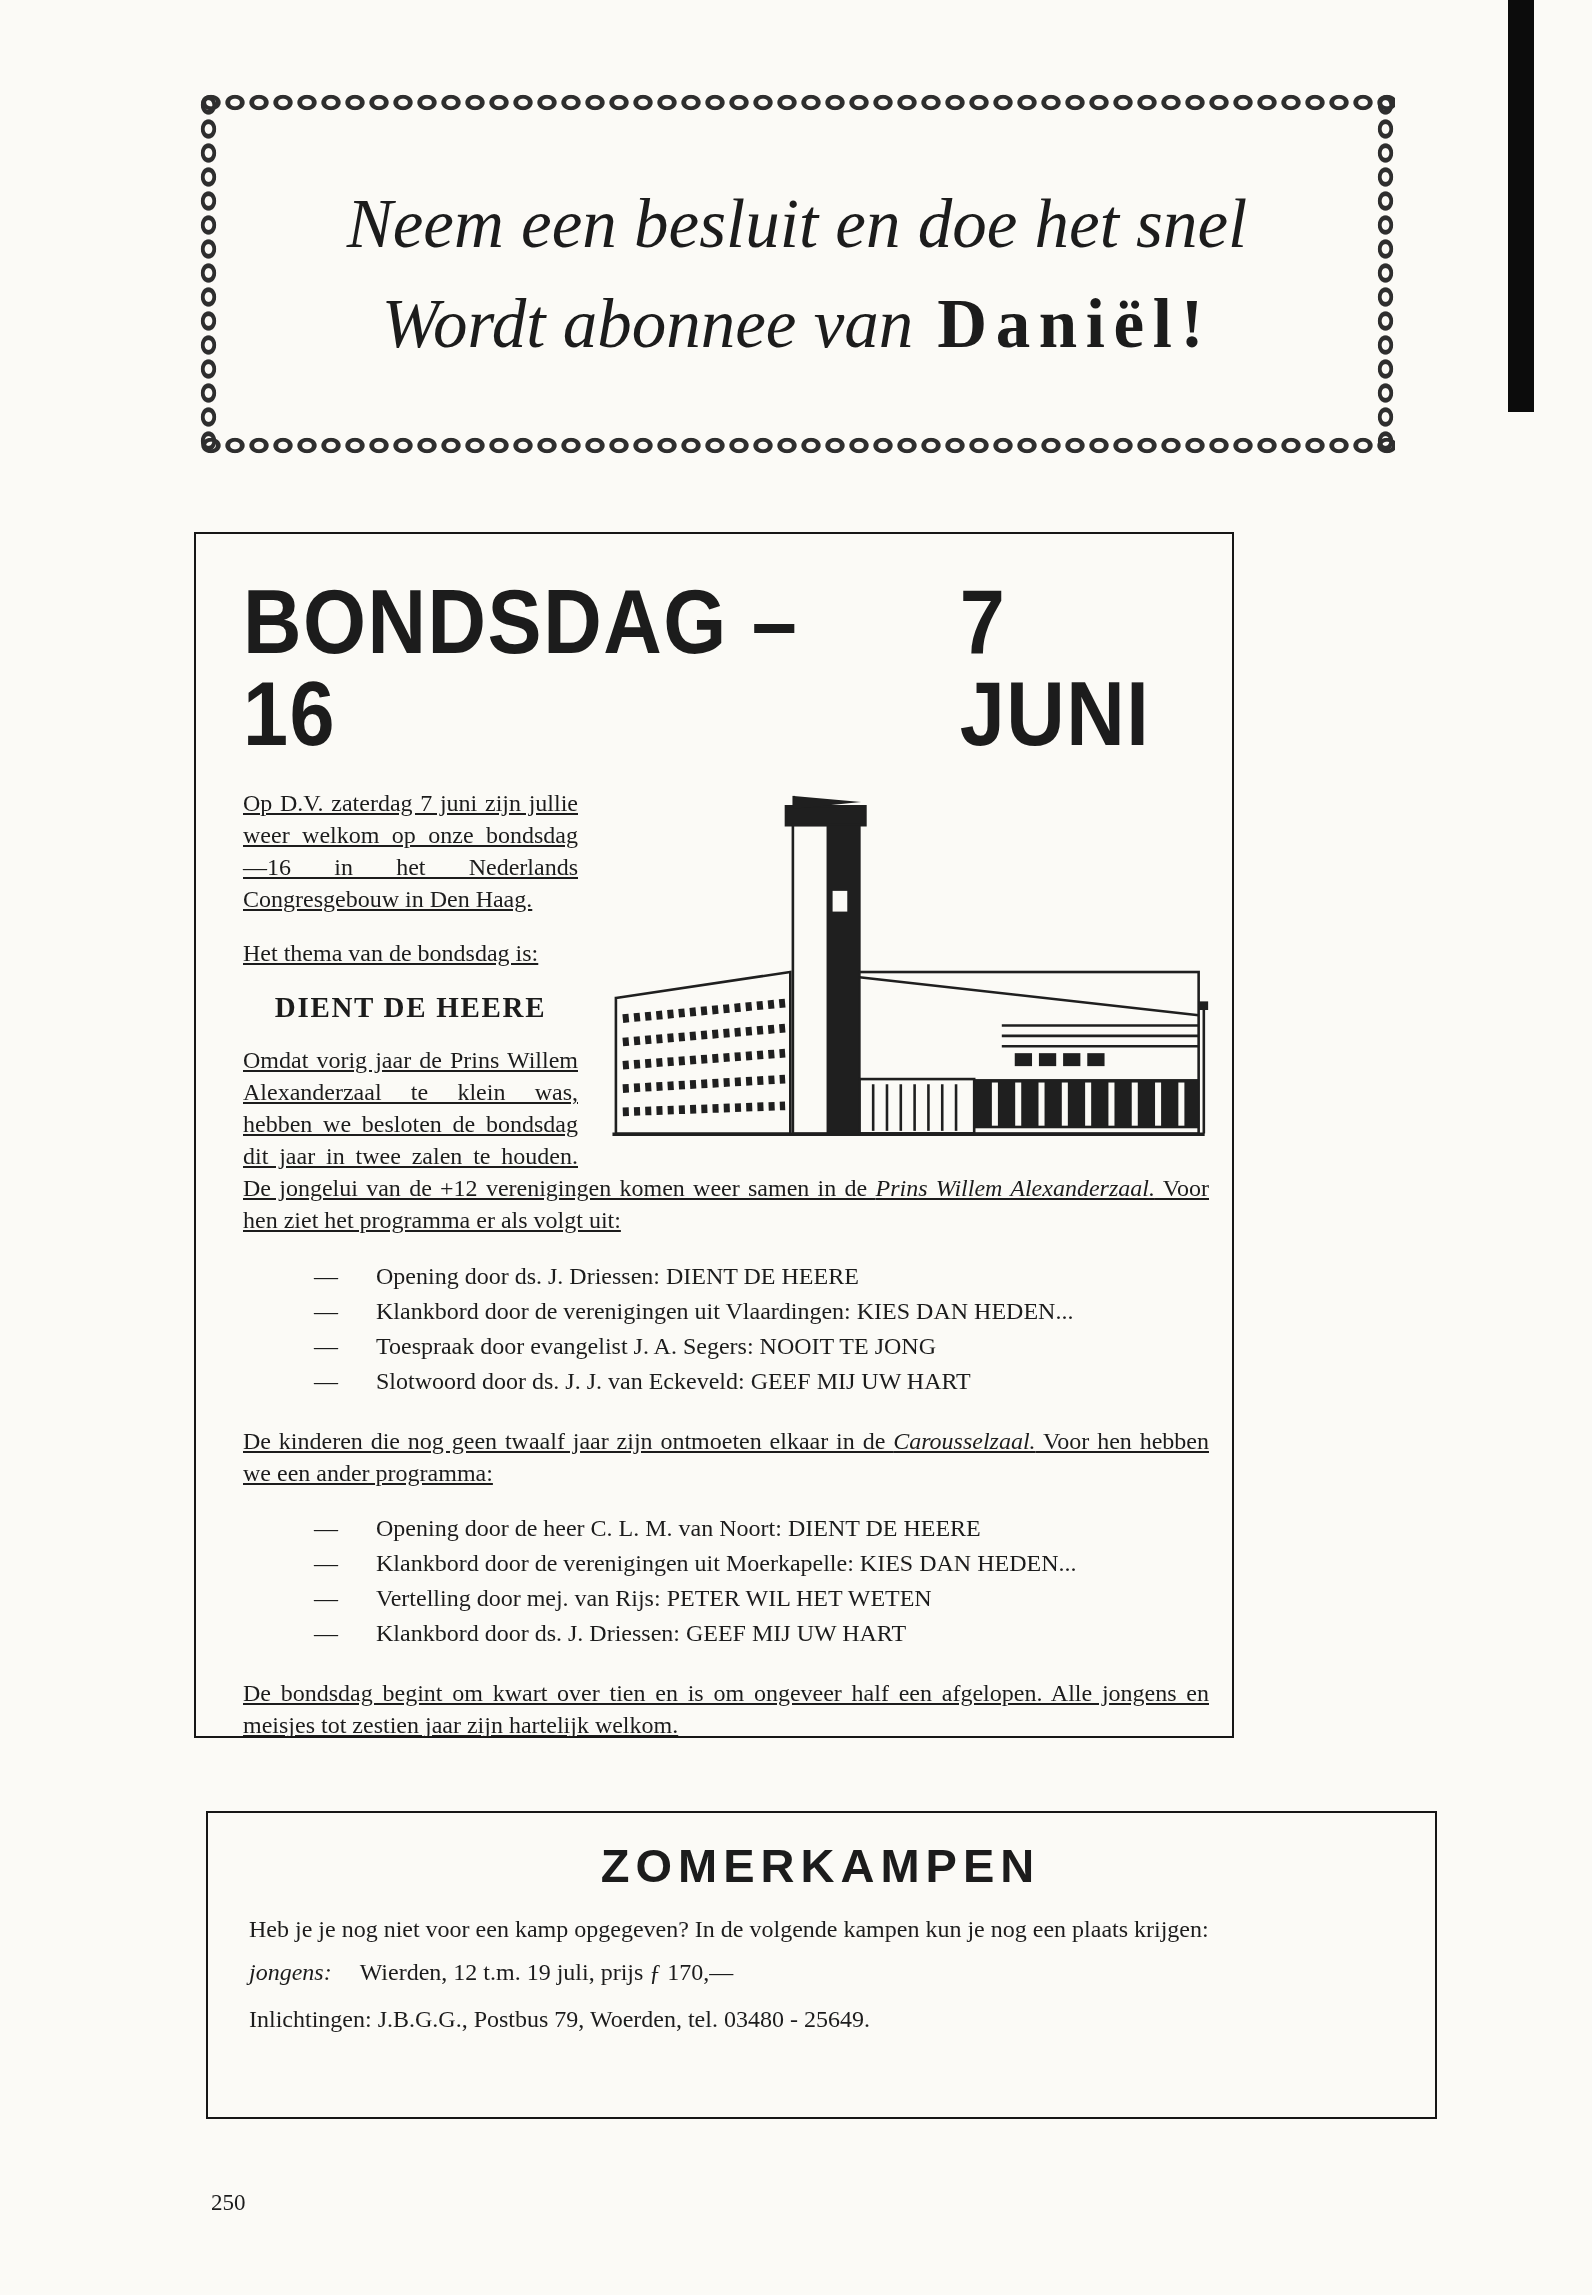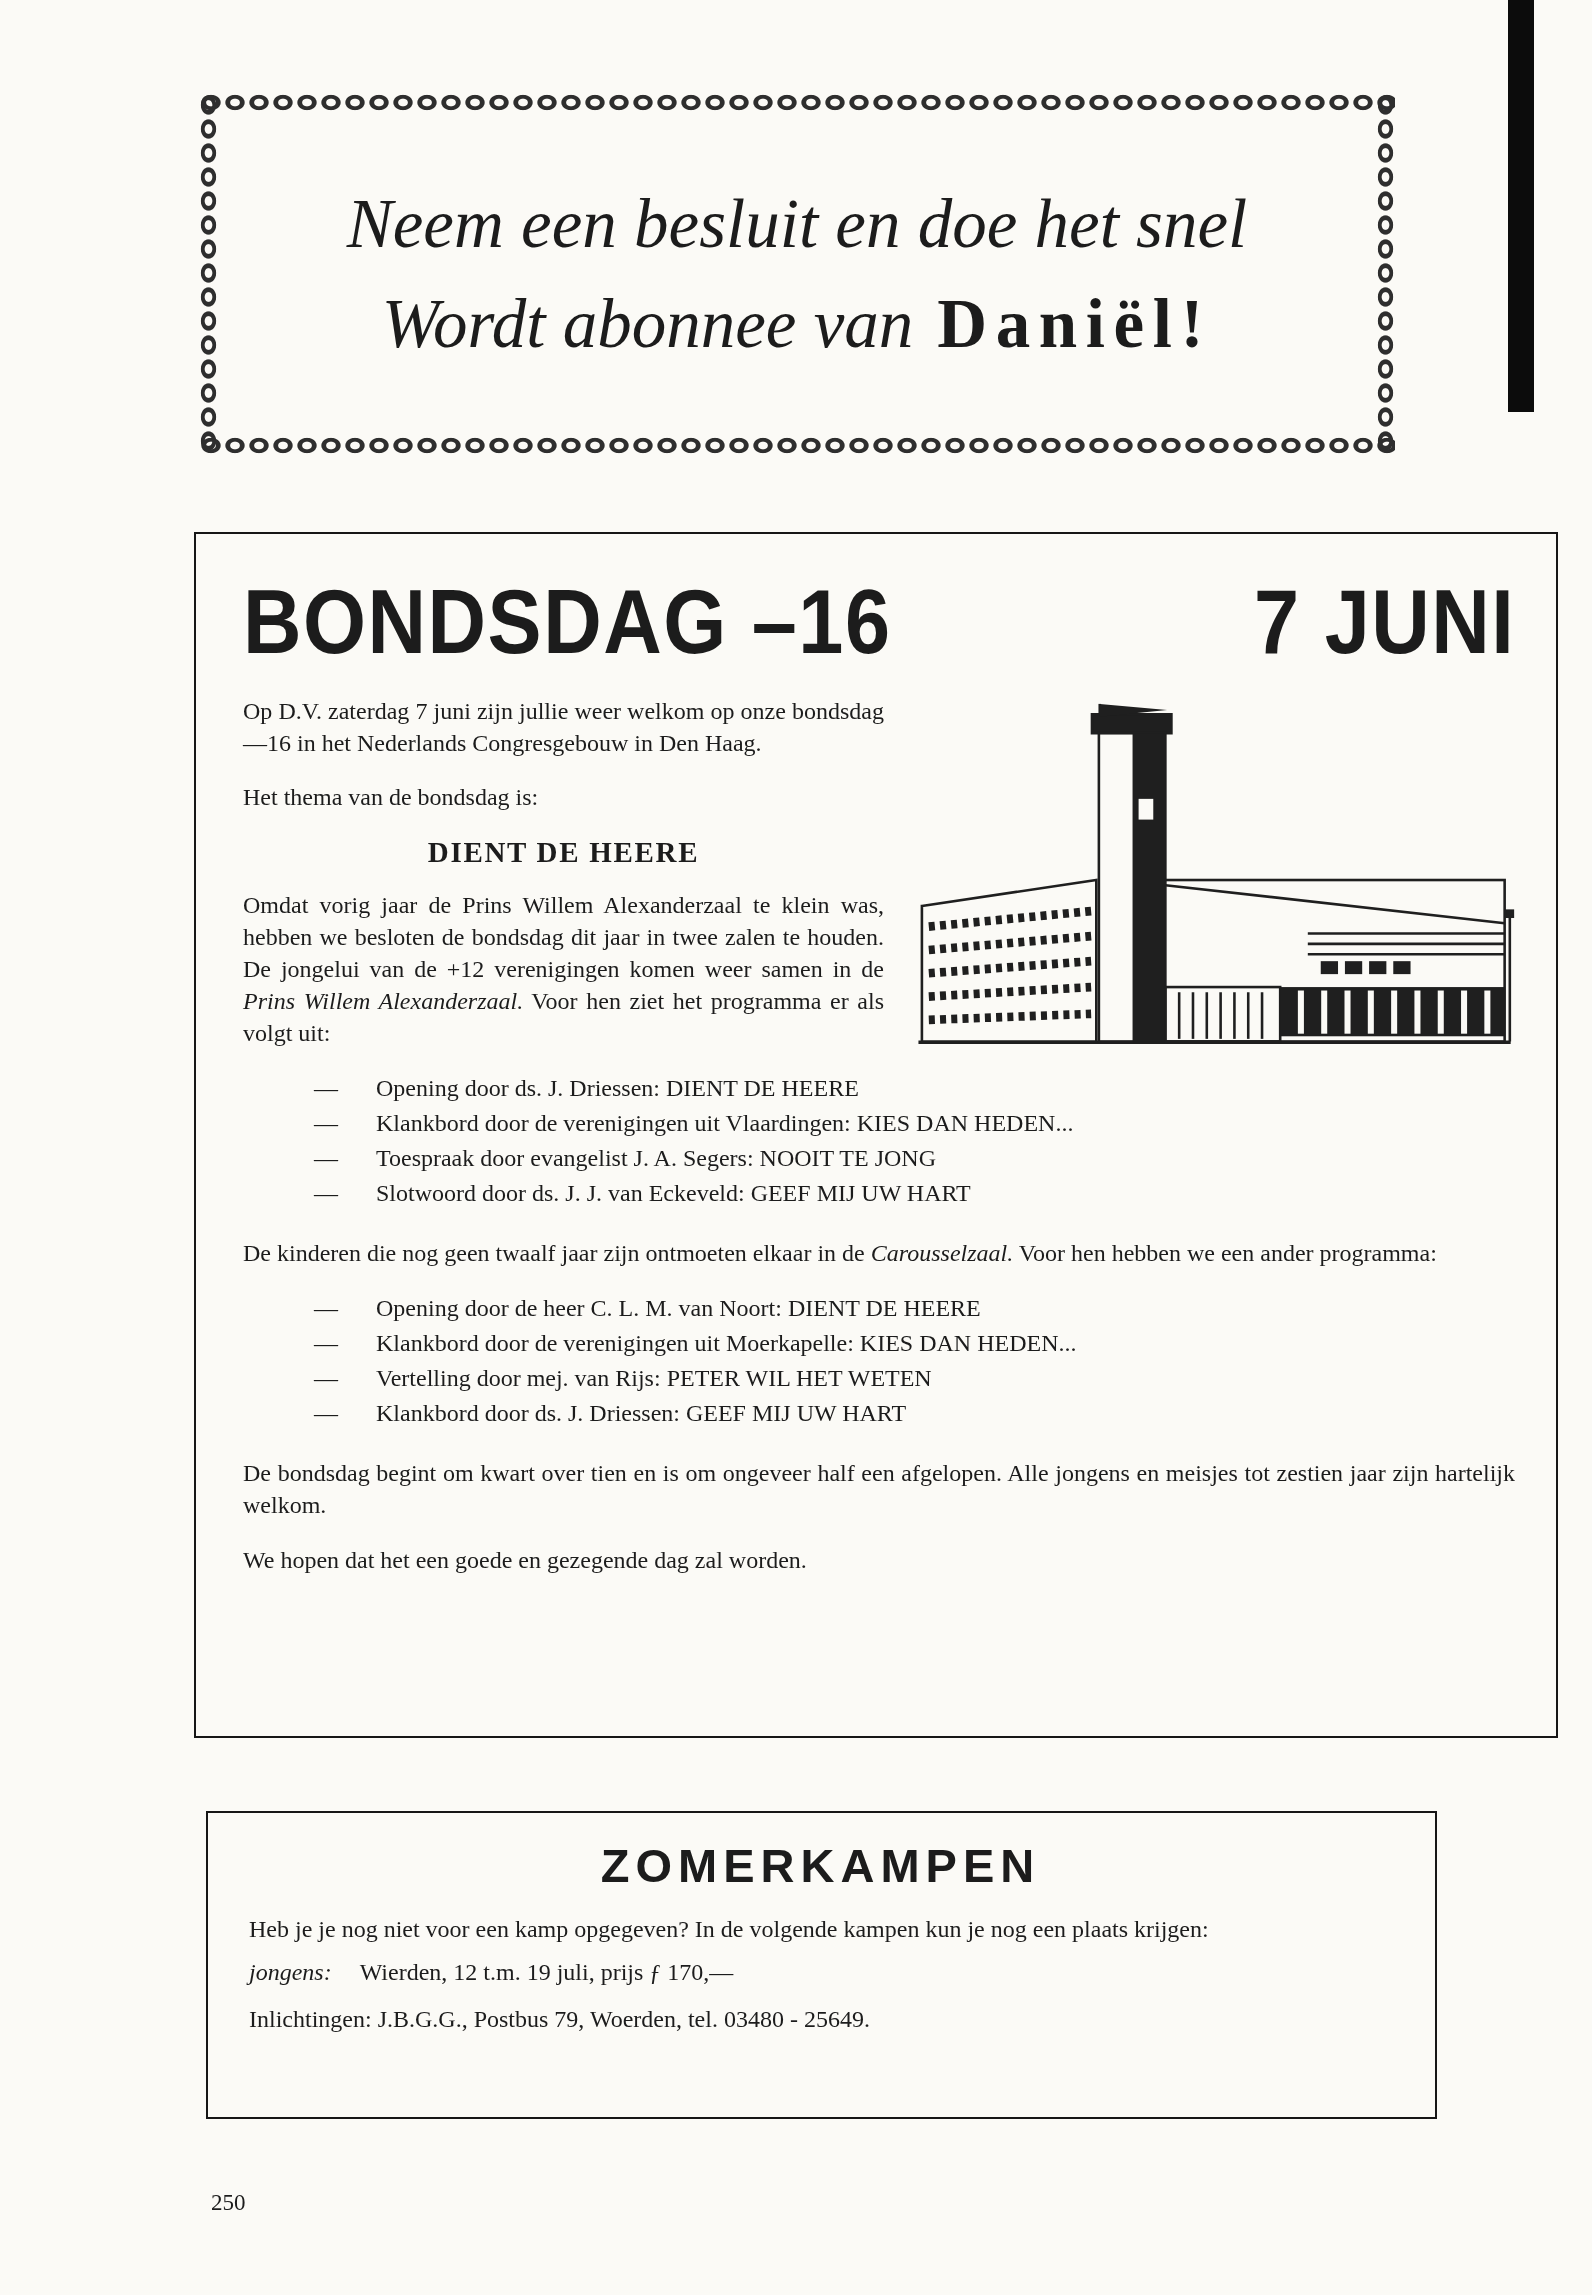--- a/index.html
+++ b/index.html
@@ -21,35 +21,35 @@
     background-size:24px 19px,24px 19px,19px 24px,19px 24px;
     background-position:left top,left bottom,left top,right top;
     background-repeat:repeat-x,repeat-x,repeat-y,repeat-y;
     display:flex;flex-direction:column;justify-content:center;align-items:center;gap:28px;
   }
   .promo-line{font-style:italic;font-size:69px;line-height:1.05;white-space:nowrap;}
   .promo-brand{font-style:normal;font-weight:bold;letter-spacing:8.6px;margin-left:24px;}
 
   
   .bondsdag-box{
-    position:absolute;left:194px;top:532px;width:1364px;height:1206px;box-sizing:border-box;
-    border:2.6px solid #161616;padding:43px 41px 0 47px;overflow:hidden;
+    position:absolute;left:194px;top:532px;width:1040px;height:1206px;box-sizing:border-box;
+    border:2.6px solid #161616;padding:43px 23px 0 47px;overflow:hidden;
   }
   .title-row{
     display:flex;justify-content:space-between;align-items:flex-start;
     font-family:"Liberation Sans", sans-serif;font-weight:bold;font-size:90px;line-height:1.02;
     margin-bottom:26px;
   }
   .t-left{display:inline-block;transform:scaleX(0.9);transform-origin:left top;letter-spacing:1.7px;}
   .t-right{display:inline-block;transform:scaleX(0.9);transform-origin:right top;letter-spacing:1.7px;}
 
   .building-float{float:right;width:600px;height:350px;margin:7px 0 12px 31px;}
 
   .body-text{font-size:24px;line-height:32px;text-align:justify;hyphens:auto;}
-  .body-text p{margin:0 0 22.4px 0;}
+  .body-text p{margin:0 0 22.4px 0;text-decoration:underline;}
   .theme{font-weight:bold;font-size:29px;letter-spacing:1.7px;text-align:center;margin:0 0 21px 0;}
   .prog{margin:1.7px 0 26px 71px;}
   .prog-item{display:flex;line-height:35px;}
   .prog-dash{width:62px;flex:none;}
 
   
   .zomer-box{
     position:absolute;left:206px;top:1811px;width:1231px;height:308px;box-sizing:border-box;
     border:2.6px solid #161616;padding:29px 43px 0 41px;overflow:hidden;
   }

